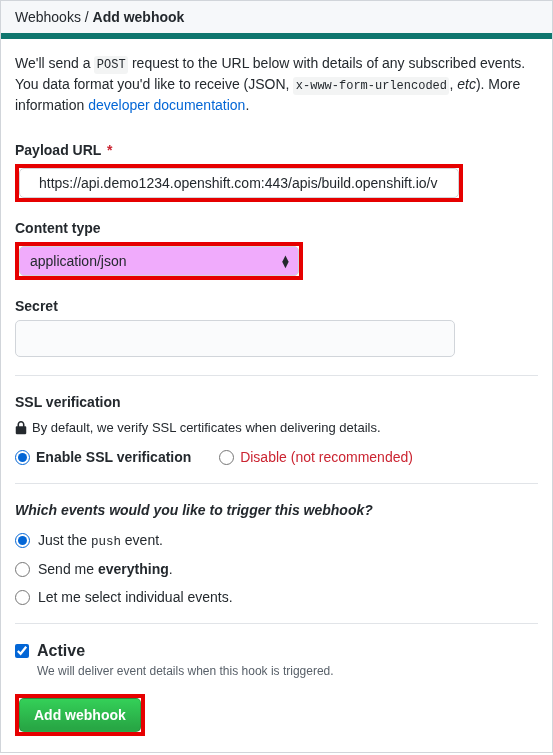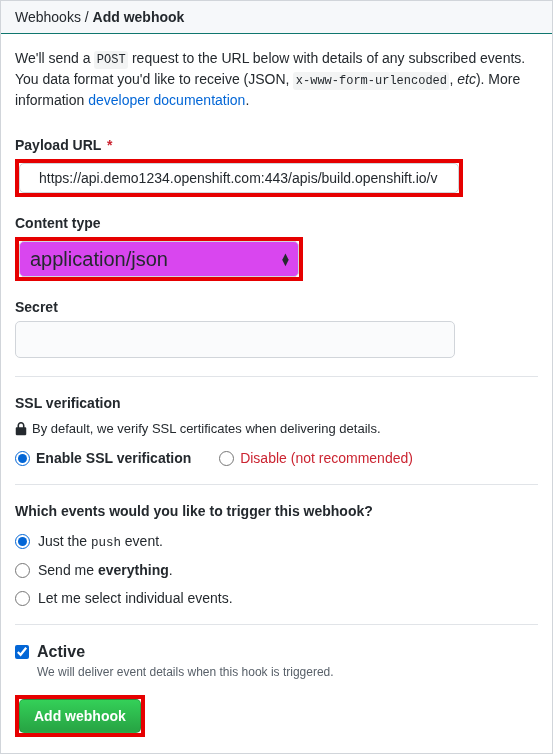--- a/index.html
+++ b/index.html
@@ -7,21 +7,21 @@
       font-family: -apple-system, BlinkMacSystemFont, "Segoe UI", Helvetica, Arial, sans-serif;
       font-size: 14px;
       color: #24292e;
       background: #fff;
       width: 553px;
     }
     .page { border: 1px solid #d1d5da; border-top: none; }
     .header {
       background: #f6f8fa;
       border-top: 1px solid #d1d5da;
-      border-bottom: 1px solid #0f766e;
+      border-bottom: 6px solid #0f766e;
       padding: 8px 14px;
       font-size: 14px;
     }
     .header a { color: #24292e; text-decoration: none; }
     .header strong { font-weight: 600; }
     .content { padding: 14px 14px 16px 14px; }
     .intro { font-size: 14px; line-height: 1.5; color: #24292e; margin-bottom: 26px; }
     .intro code {
       font-family: SFMono-Regular, Consolas, "Liberation Mono", Menlo, monospace;
       font-size: 12px;
@@ -47,24 +47,24 @@
       border: 1px solid #d1d5da;
       border-radius: 5px;
       color: #24292e;
       background: #fff;
       font-family: inherit;
     }
     .select-wrap { position: relative; display: inline-block; }
     .select-input {
       width: 280px;
       padding: 6px 10px;
-      font-size: 20px;
+      font-size: 14px;
       border: 1px solid #d1d5da;
       border-radius: 5px;
-      background: #d946ef;
+      background: #f0abfc;
       -webkit-appearance: none;
       appearance: none;
       font-family: inherit;
       color: #24292e;
     }
     .select-arrows {
       position: absolute;
       right: 8px;
       top: 50%;
       transform: translateY(-50%);
@@ -84,21 +84,21 @@
       border-top: 1px solid #e1e4e8;
       margin: 18px 0;
     }
     .section-title { font-weight: 600; font-size: 14px; margin-bottom: 10px; color: #24292e; }
     .ssl-default { font-size: 13px; color: #24292e; margin-bottom: 14px; display: flex; align-items: center; gap: 5px; }
     .lock-icon { display: inline-flex; }
     .radio-row { display: flex; align-items: center; gap: 10px; margin-bottom: 10px; flex-wrap: wrap; }
     .radio-row label { cursor: pointer; display: flex; align-items: center; gap: 6px; font-size: 14px; }
     .radio-row input[type="radio"] { width: 15px; height: 15px; accent-color: #0366d6; margin: 0; }
     .danger { color: #cb2431; }
-    .events-title { font-weight: 600; font-size: 14px; margin-bottom: 14px; color: #24292e; }
+    .events-title { font-weight: 600; font-size: 14px; margin-bottom: 14px; color: #24292e; font-style: italic; }
     .event-option { display: flex; align-items: center; gap: 8px; margin-bottom: 12px; }
     .event-option input[type="radio"] { width: 15px; height: 15px; accent-color: #0366d6; margin: 0; }
     .event-option label { font-size: 14px; cursor: pointer; }
     .event-option code {
       font-family: SFMono-Regular, Consolas, "Liberation Mono", Menlo, monospace;
       font-size: 12.5px;
     }
     .active-row { display: flex; align-items: flex-start; gap: 8px; margin-bottom: 4px; }
     .active-row input[type="checkbox"] { width: 14px; height: 14px; accent-color: #0366d6; margin-top: 2px; }
     .active-row label { font-weight: 600; font-size: 16px; }

